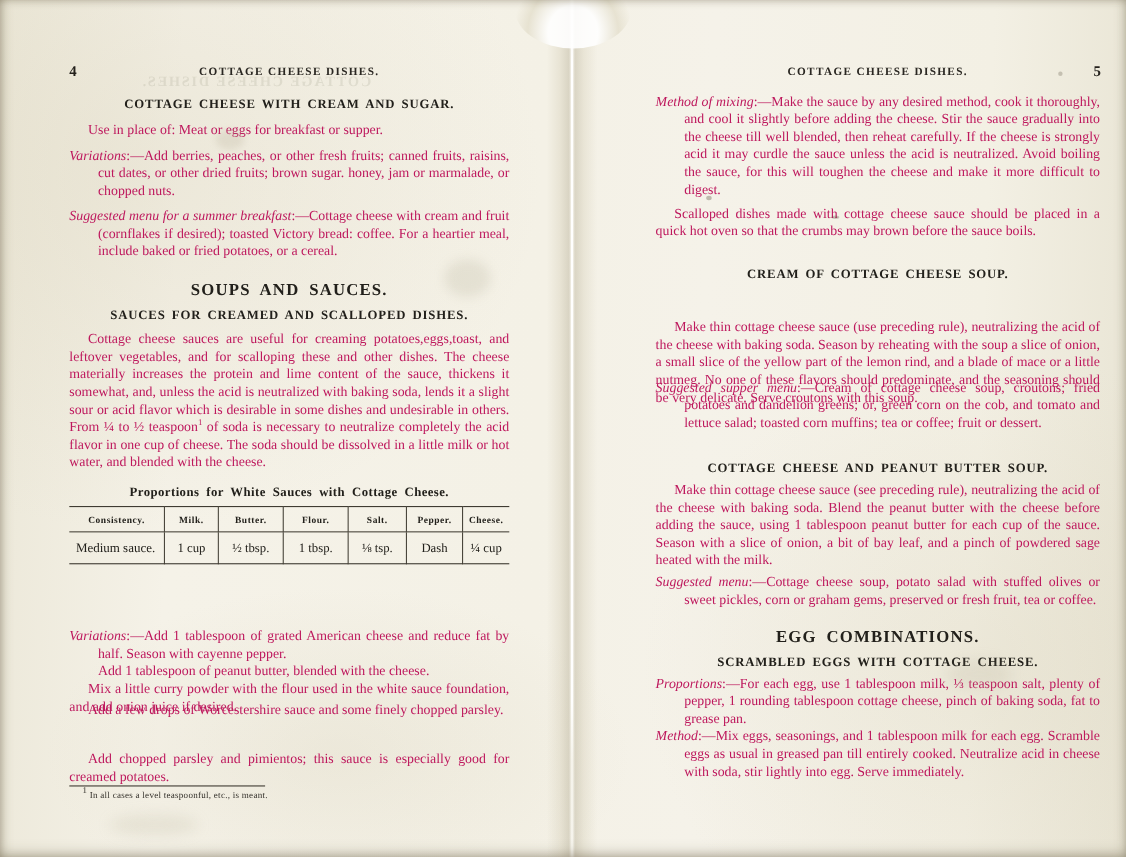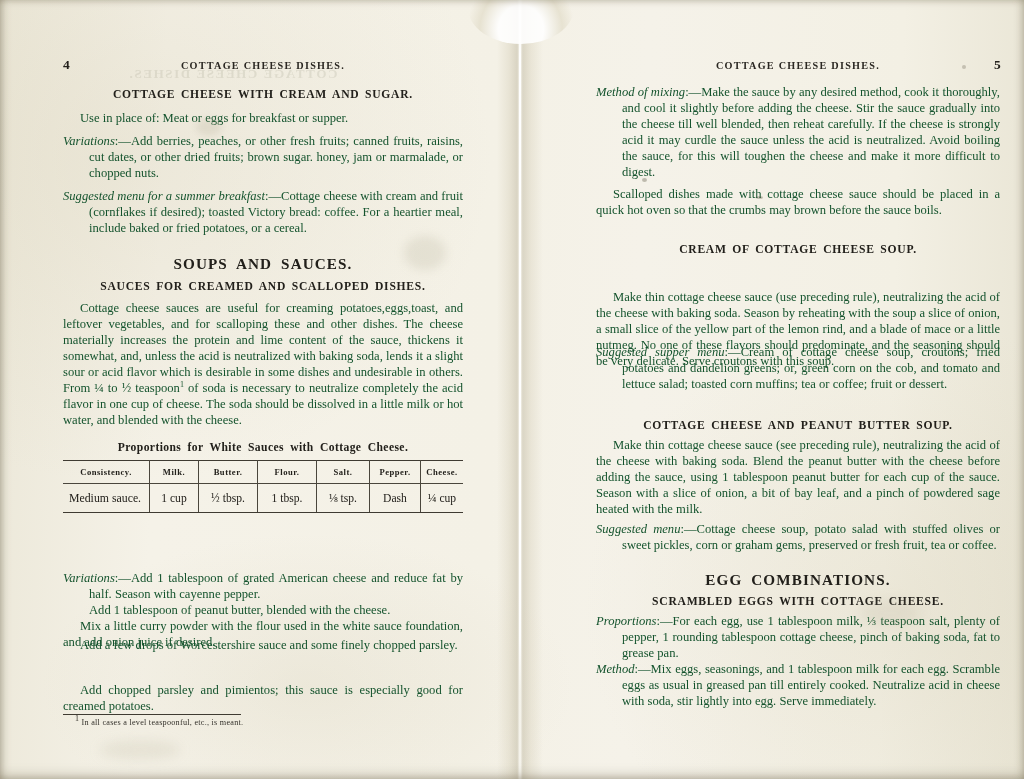--- a/index.html
+++ b/index.html
@@ -116,21 +116,21 @@
   .page.right .folio { left: 482px; }
 
   
   .body-block { position: absolute; width: 100%; }
   p {
     margin: 0;
     font-size: 12.6px;
     line-height: 16.0px;
     text-align: justify;
     text-justify: inter-word;
-    color: #14532d;
+    color: #be185d;
   }
   p.indent  { text-indent: 17px; }
   p.hang    { padding-left: 26px; text-indent: -26px; }
   p.hang2   { padding-left: 26px; text-indent: 0; }
   .it { font-style: italic; }
   .sup { font-size: 8px; vertical-align: super; line-height: 0; }
 
   h1.section {
     margin: 0;
     font-size: 15.2px;

